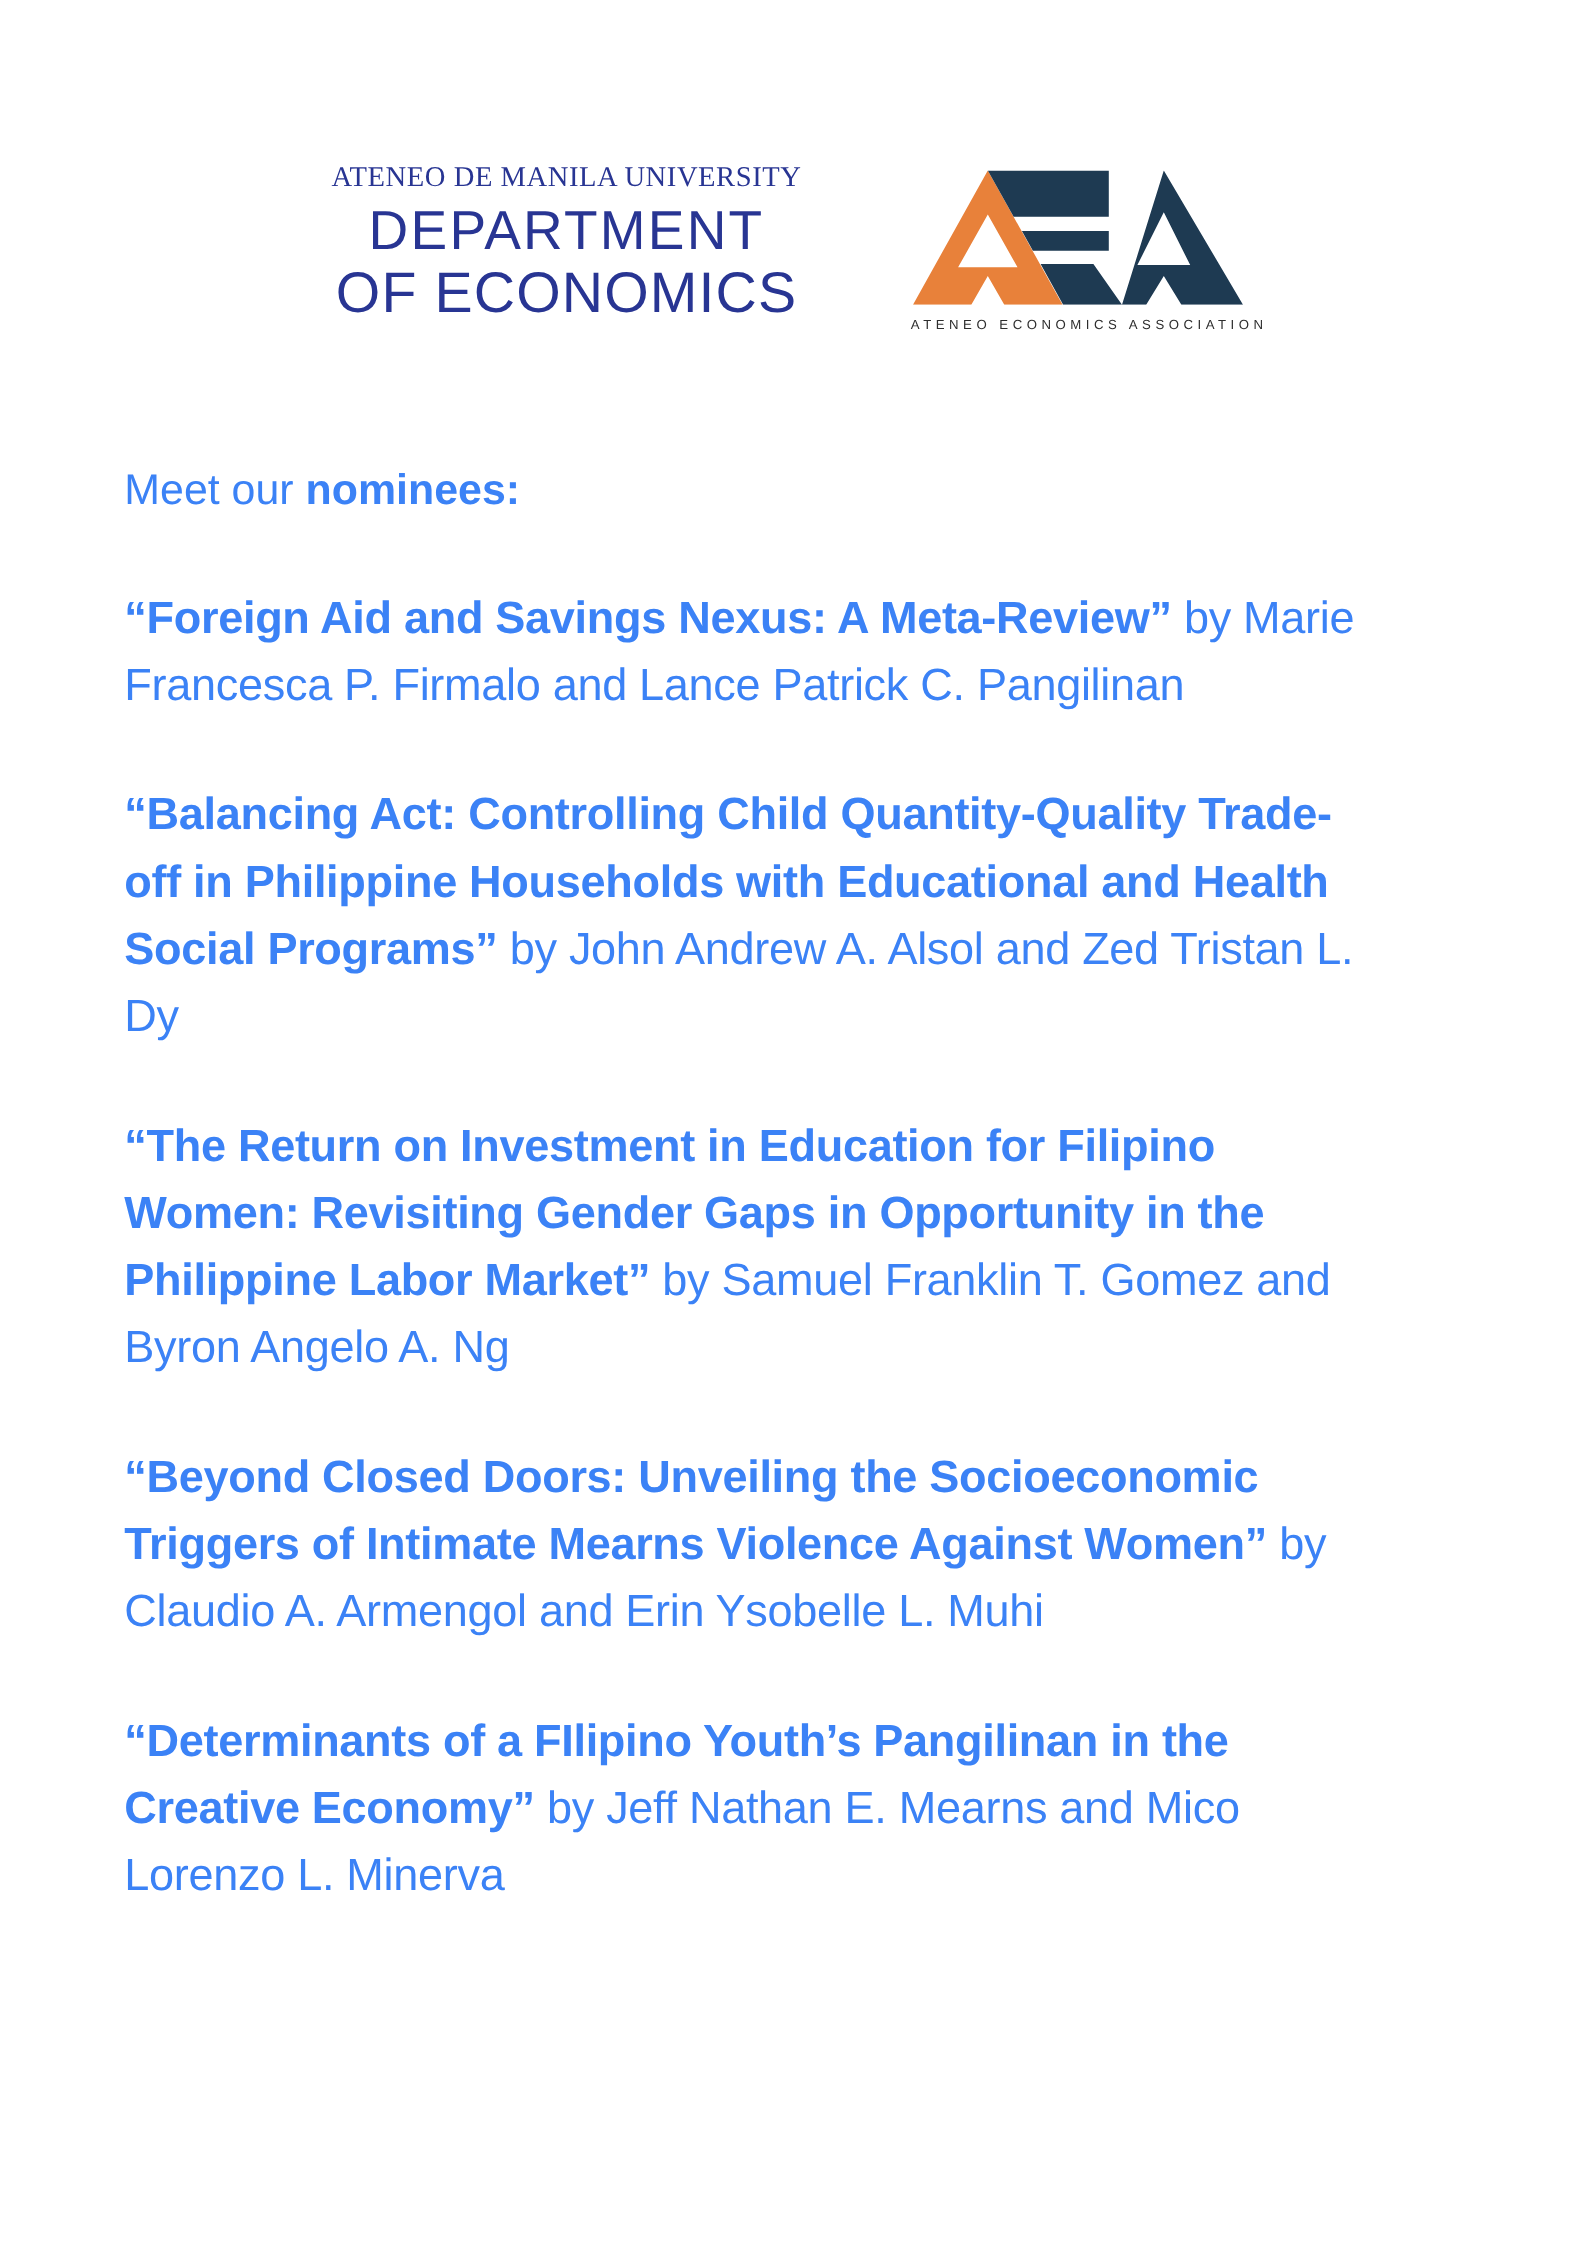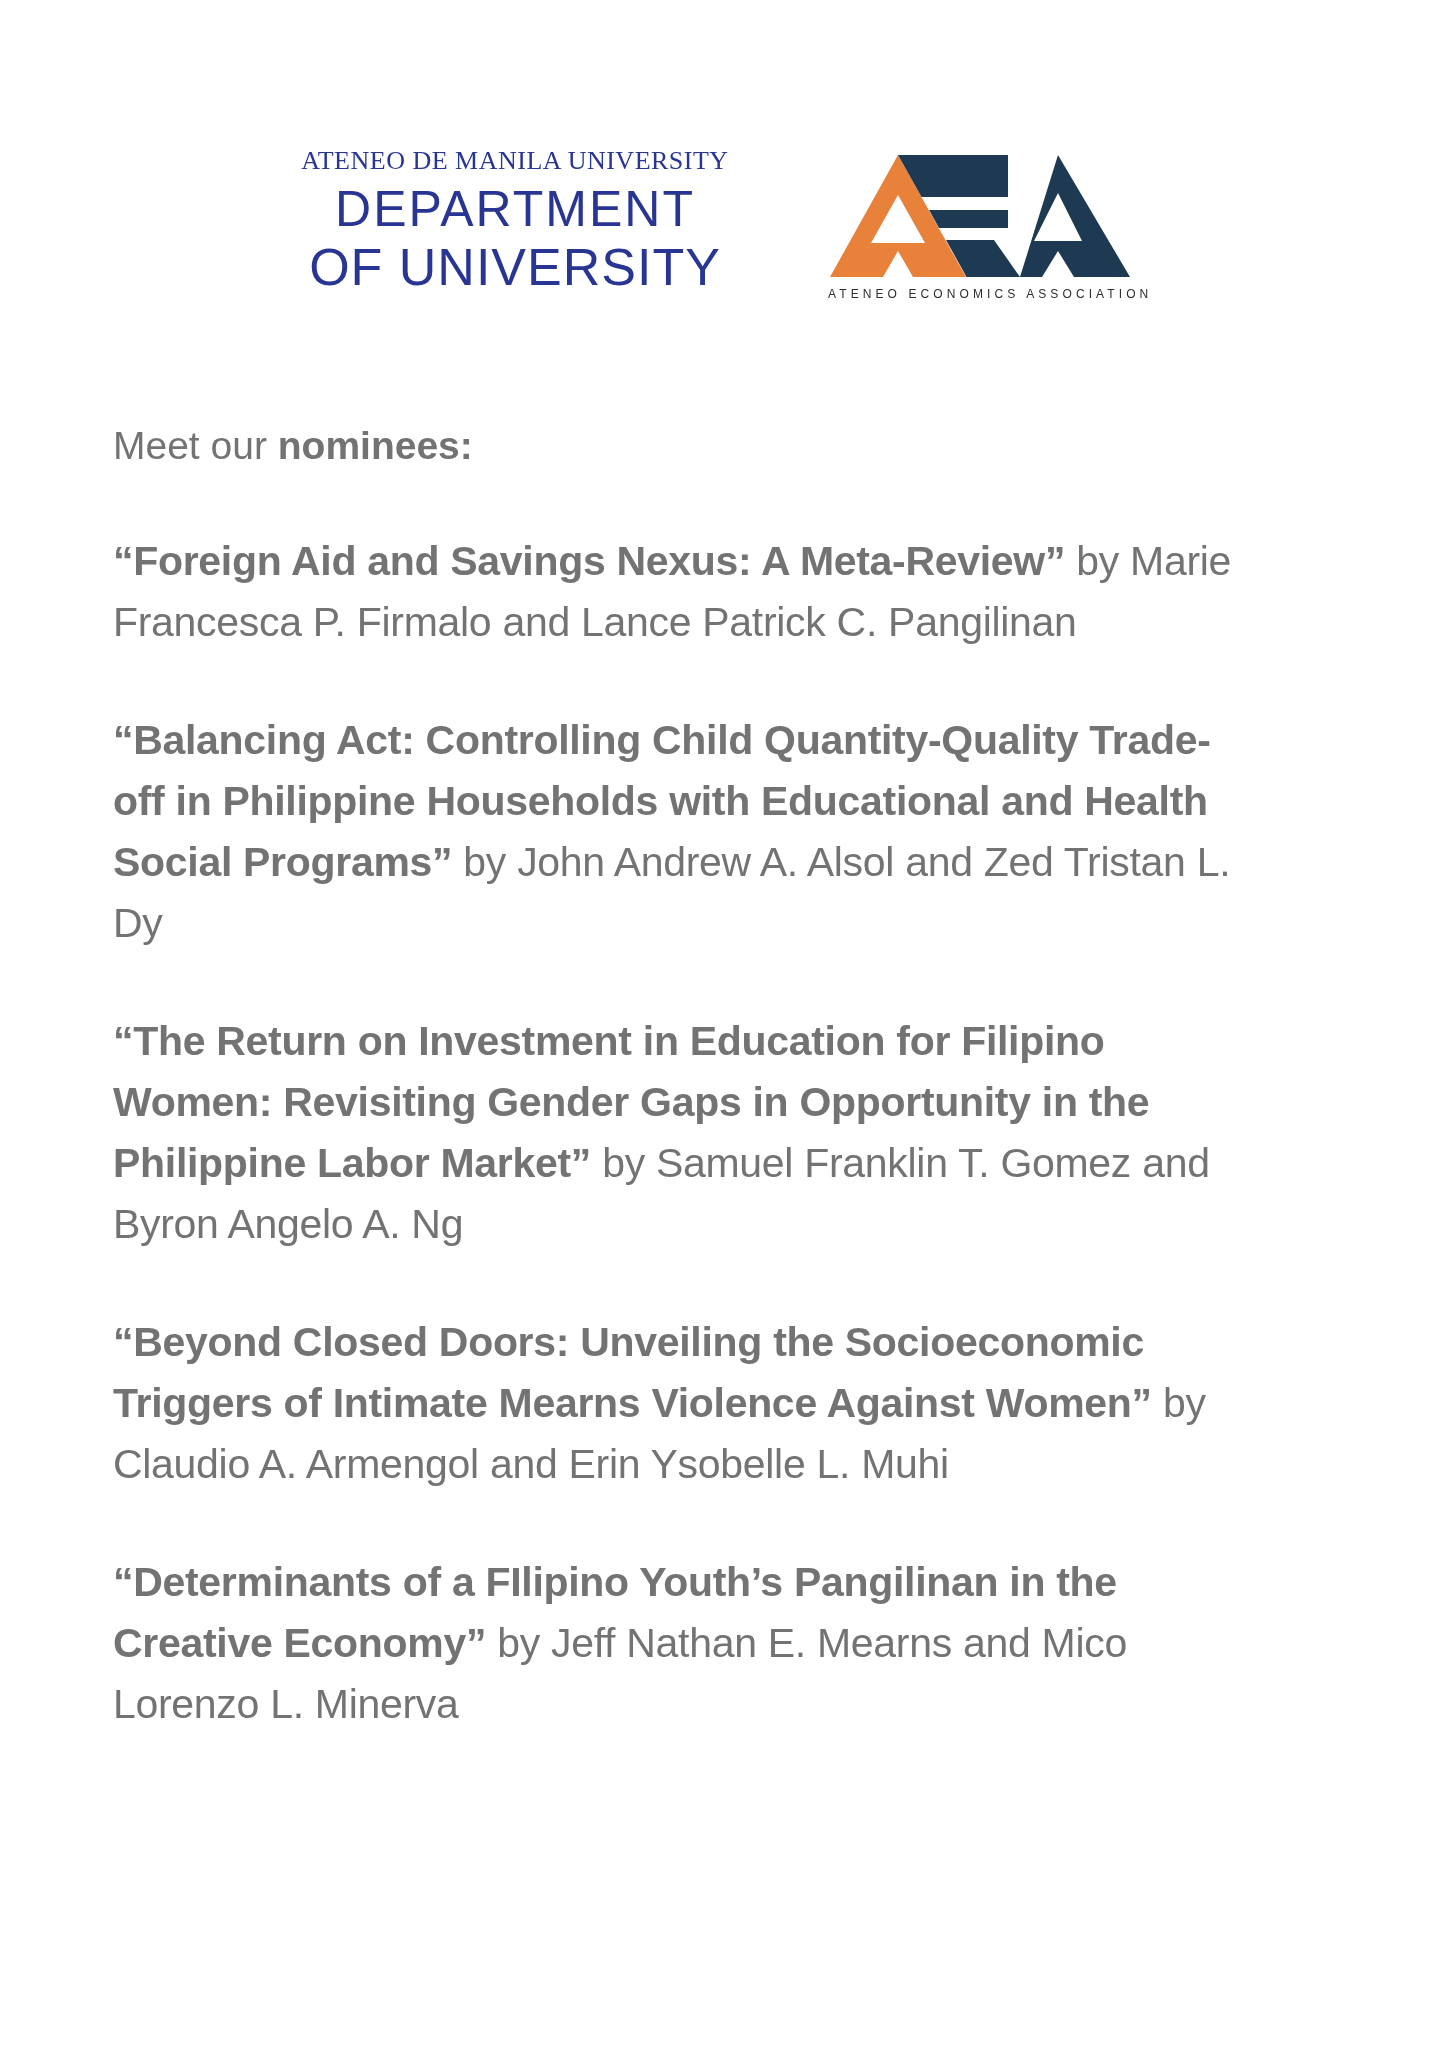--- a/index.html
+++ b/index.html
@@ -62,21 +62,21 @@
     color: #2d2d2d;
     white-space: nowrap;
   }
 
   
   .content {
     position: absolute;
     left: 113px;
     top: 418px;
     width: 1130px;
-    color: #737373;
+    color: #3b82f6;
   }
   .intro {
     font-size: 39px;
     line-height: 56px;
     margin: 0;
   }
   .intro .bold { font-weight: bold; }
   .entry {
     font-size: 41px;
     line-height: 61px;
@@ -87,21 +87,21 @@
   .entry .authors { font-weight: normal; }
 </style>
 </head>
 <body>
 
 <div class="page">
 
   <div class="dept-block">
     <div class="dept-university">ATENEO DE MANILA UNIVERSITY</div>
     <div class="dept-line1">DEPARTMENT</div>
-    <div class="dept-line2">OF UNIVERSITY</div>
+    <div class="dept-line2">OF ECONOMICS</div>
   </div>
 
   <div class="logo-block">
     <svg width="305" height="122" viewBox="0 0 305 122" xmlns="http://www.w3.org/2000/svg" aria-hidden="true">
 
       <path fill-rule="evenodd" d="M68,0 L136,122 L0,122 Z
                M68,40 L95,88 L41,88 Z
                M68,96 L83,122 L53,122 Z" fill="#E8813A"></path>
 
       <path d="M68,0 L178,0 L178,42 L91.5,42 Z

